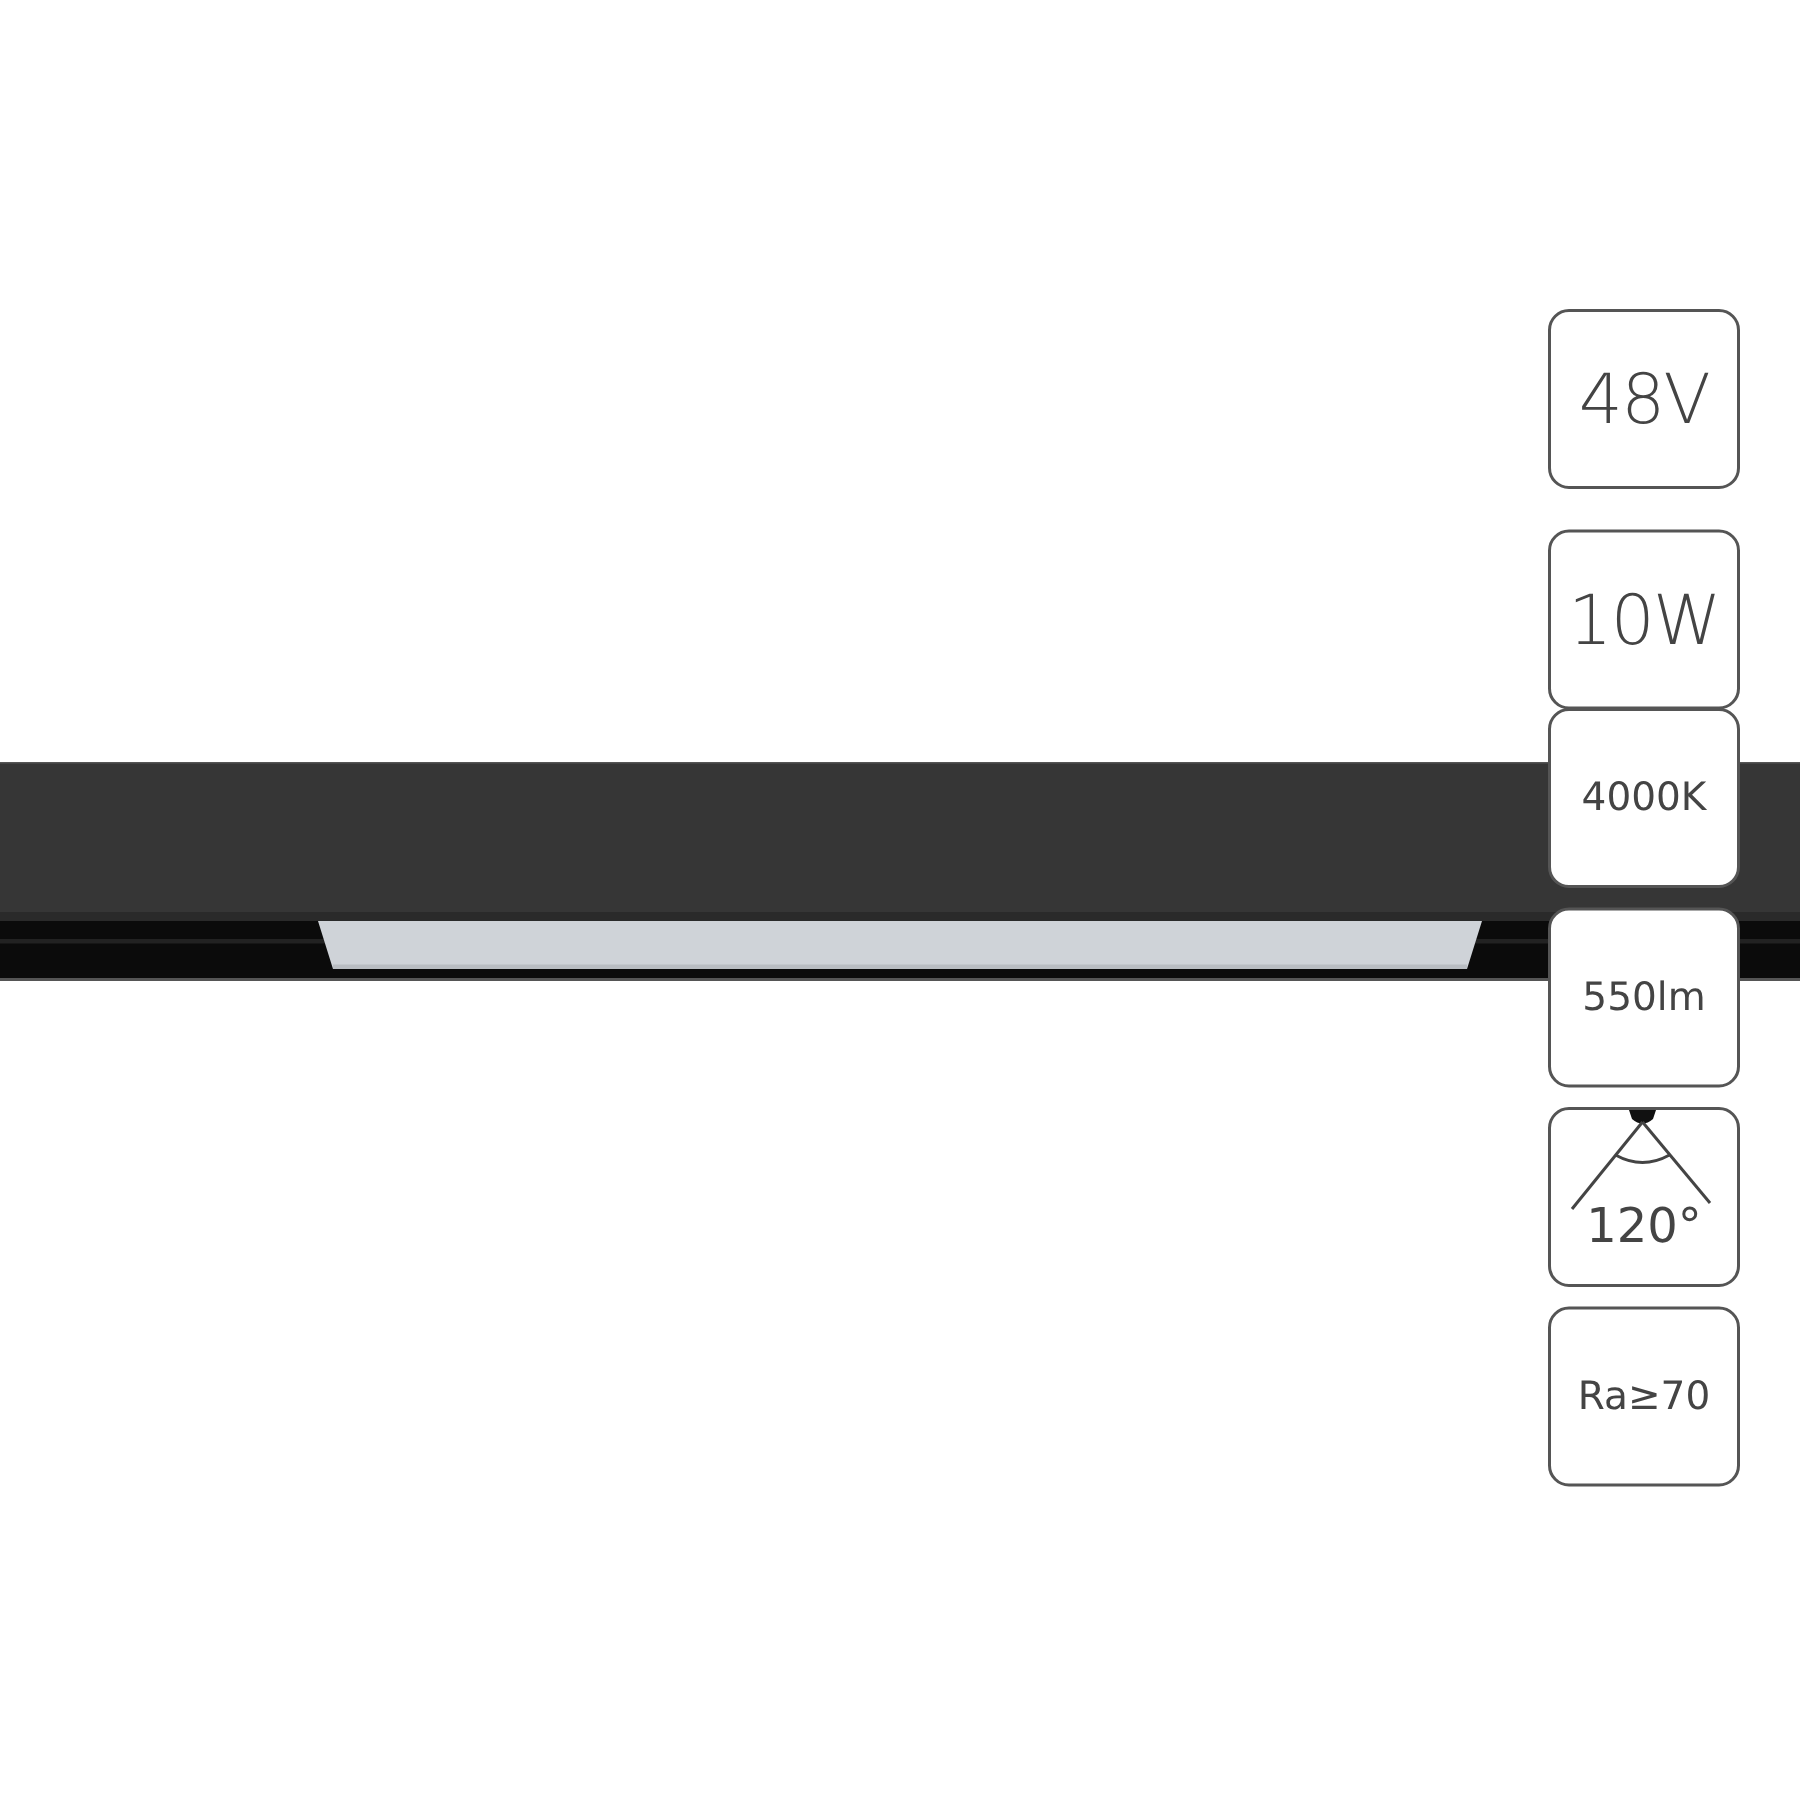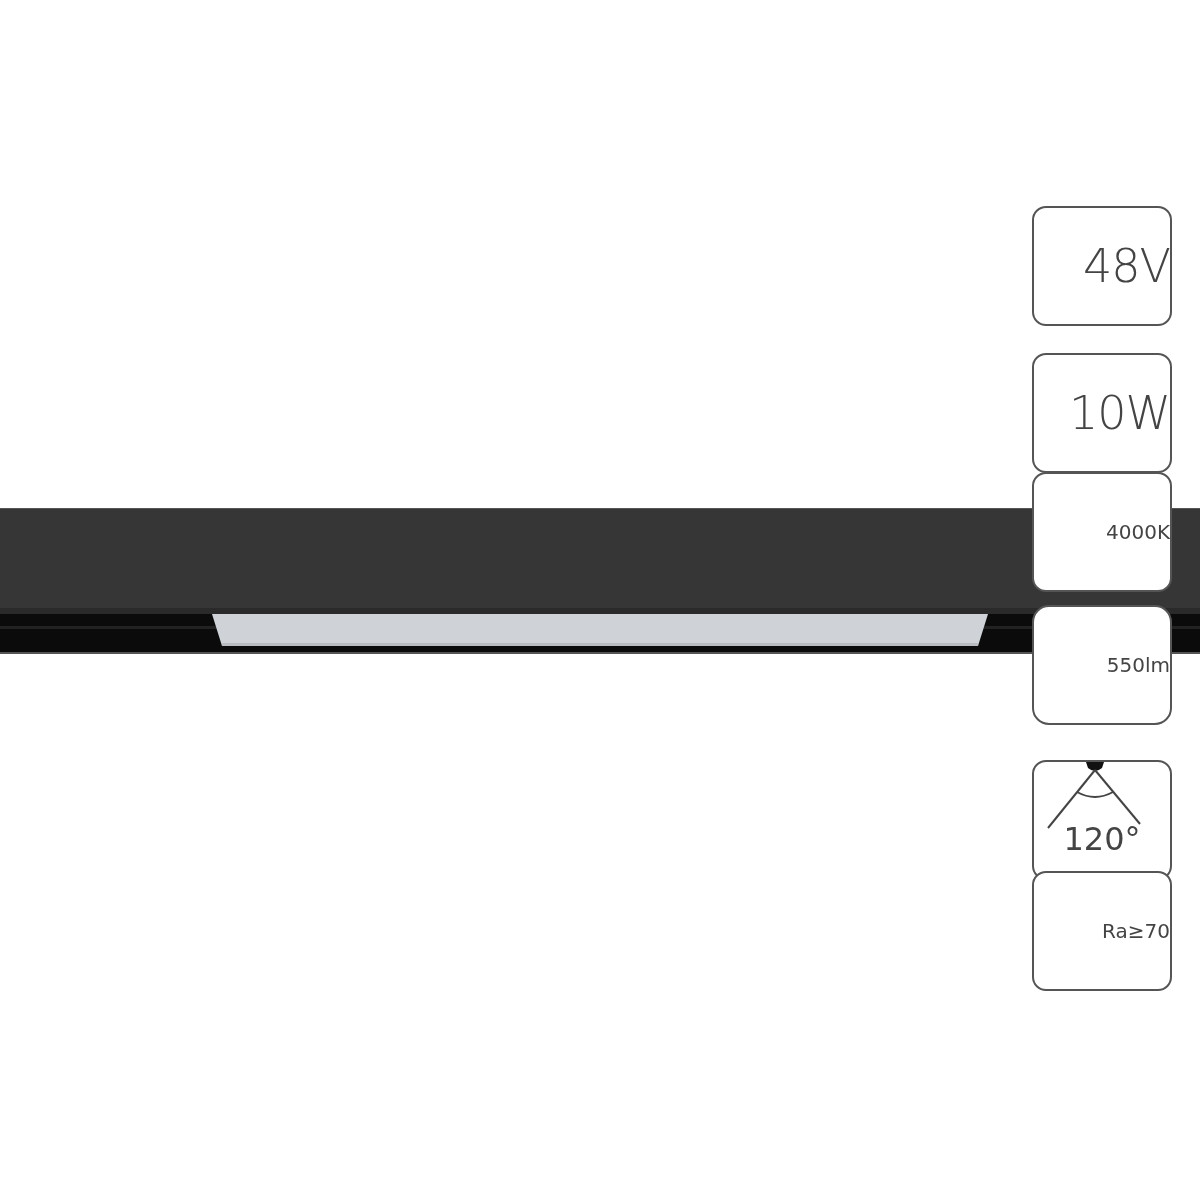--- a/index.html
+++ b/index.html
@@ -5,24 +5,24 @@
   html,body{margin:0;padding:0;background:#fff;}
   body{width:1200px;height:1200px;position:relative;overflow:hidden;font-family:"DejaVu Sans","Liberation Sans",sans-serif;}
   .track{position:absolute;left:0;top:508px;width:1200px;height:146px;}
   .track-top{position:absolute;left:0;top:0;width:1200px;height:100px;background:#363636;border-top:1px solid #555;}
   .track-lip{position:absolute;left:0;top:100px;width:1200px;height:6px;background:#2a2a2a;}
   .track-channel{position:absolute;left:0;top:106px;width:1200px;height:38px;background:#0b0b0b;}
   .track-groove{position:absolute;left:0;top:118px;width:1200px;height:3px;background:#222;}
   .track-bottom{position:absolute;left:0;top:144px;width:1200px;height:2px;background:#555;}
   .diffuser{position:absolute;left:212px;top:614px;width:776px;height:32px;}
   .badges{position:absolute;left:1032px;top:206px;width:124px;}
-  .badge{position:absolute;left:0;width:140px;height:120px;border:2px solid #555;border-radius:14px;background:#fff;box-sizing:border-box;display:flex;align-items:center;justify-content:flex-end;color:#444;}
+  .badge{position:absolute;left:0;width:128px;height:120px;border:2px solid #555;border-radius:14px;background:#fff;box-sizing:border-box;display:flex;align-items:center;justify-content:center;color:#444;}
   .badge .lbl{white-space:nowrap;}
   .big{font-size:46px;font-weight:300;letter-spacing:-1px;}
-  .mid{font-size:20px;}
+  .mid{font-size:26px;}
   .angle-lbl{position:absolute;left:0;right:0;top:58px;text-align:center;font-size:32px;color:#444;}
   .angle-svg{position:absolute;left:0;top:0;}
 </style>
 </head>
 <body>
 
 <div class="track">
   <div class="track-top"></div>
   <div class="track-lip"></div>
   <div class="track-channel"></div>
@@ -37,24 +37,24 @@
 <div class="badges">
   <div class="badge" style="top:0px;">
     <span class="lbl big">48V</span>
   </div>
   <div class="badge" style="top:147px;">
     <span class="lbl big">10W</span>
   </div>
   <div class="badge" style="top:266px;">
     <span class="lbl mid">4000K</span>
   </div>
-  <div class="badge" style="top:399px;border-radius:17px;">
+  <div class="badge" style="top:399px;">
     <span class="lbl mid">550lm</span>
   </div>
-  <div class="badge" style="top:554px;">
+  <div class="badge" style="top:532px;">
     <svg class="angle-svg" width="116" height="116" viewBox="0 0 116 116">
       <path d="M52,0 L70,0 L68,6 Q61,12 54,6 Z" fill="#111"></path>
       <line x1="61" y1="8" x2="14" y2="66" stroke="#444" stroke-width="2"></line>
       <line x1="61" y1="8" x2="106" y2="62" stroke="#444" stroke-width="2"></line>
       <path d="M43,30 Q61,40 79,30" fill="none" stroke="#444" stroke-width="2"></path>
     </svg>
     <span class="angle-lbl">120°</span>
   </div>
   <div class="badge" style="top:665px;">
     <span class="lbl mid">Ra≥70</span>

